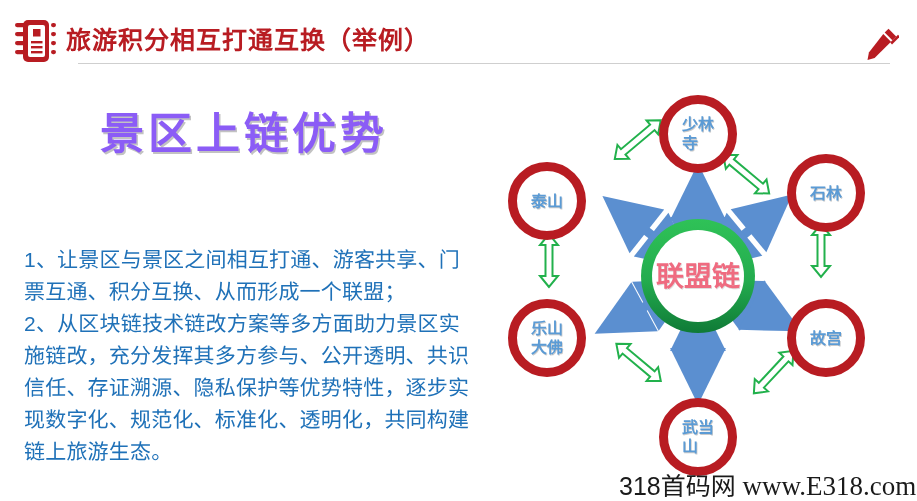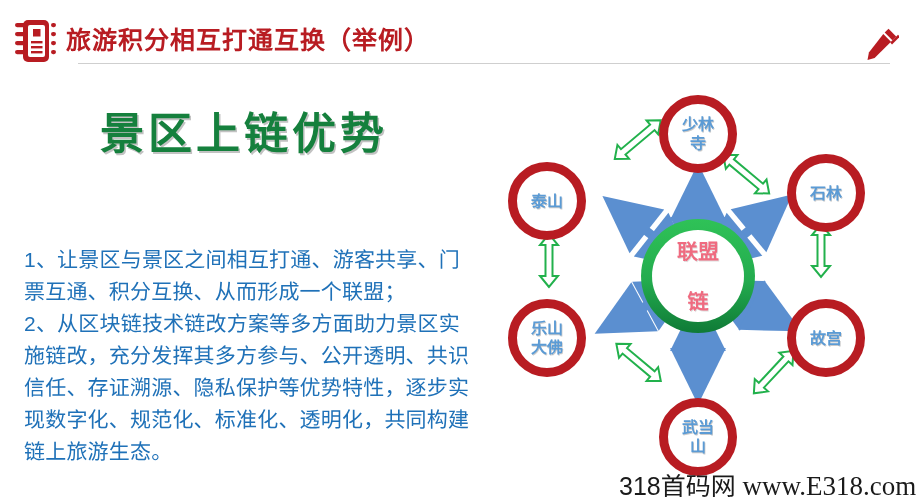--- a/index.html
+++ b/index.html
@@ -18,56 +18,55 @@
     position:absolute;left:66px;top:16px;
     font-size:25px;font-weight:bold;color:#b81c22;
     letter-spacing:1px;white-space:nowrap;line-height:40px;
   }
   .hdr-rule{position:absolute;left:78px;top:59px;width:812px;height:1px;background:#cfcfcf;}
   .hdr-pen{position:absolute;right:18px;top:22px;width:34px;height:34px;}
 
   
   .lead-title{
     position:absolute;left:100px;top:98px;
-    font-size:44px;font-weight:bold;color:#15803d;
+    font-size:44px;font-weight:bold;color:#8b5cf6;
     letter-spacing:4px;white-space:nowrap;
     text-shadow:1.5px 1.5px 0 rgba(120,120,120,.45);
   }
   .body-text{
     position:absolute;left:24px;top:196px;width:456px;
     font-size:21px;font-weight:normal;color:#1f71b8;
     line-height:32px;letter-spacing:.2px;margin-top:48px;
   }
   .body-text p{margin:0;}
 
   
   .diagram{position:absolute;left:480px;top:80px;width:437px;height:400px;}
   .diagram svg{position:absolute;left:0;top:0;}
   .node{
     position:absolute;border-radius:50%;
     display:flex;align-items:center;justify-content:center;
-    text-align:center;box-sizing:border-box;background:#fff;
+    text-align:left;box-sizing:border-box;background:#fff;
   }
   .node-outer{
     width:78px;height:78px;border:9px solid #b81c22;
     color:#5b9bd5;font-size:16px;font-weight:bold;line-height:19px;
     text-shadow:.8px .8px 0 rgba(150,150,150,.5);
   }
   .hub-ring{
     position:absolute;width:114px;height:114px;border-radius:50%;
     background:linear-gradient(180deg,#2fc257 0%,#23ab4e 55%,#0f7a36 100%);
     display:flex;align-items:center;justify-content:center;
   }
   .hub-inner{
     width:92px;height:92px;border-radius:50%;background:#fff;
     display:flex;align-items:center;justify-content:center;
-    color:#ef6b80;font-size:21px;font-weight:bold;line-height:25px;
+    color:#ef6b80;font-size:28px;font-weight:bold;line-height:25px;
     text-align:center;
     text-shadow:.8px .8px 0 rgba(160,160,160,.35);
-    flex-direction:column;
   }
 
   
   .watermark{
     position:absolute;left:619px;top:466px;
     font-family:"Liberation Serif","DejaVu Serif",serif;
     font-size:27px;color:#1a1a1a;white-space:nowrap;letter-spacing:0px;
   }
   .wm-cn{font-family:"Liberation Sans","DejaVu Sans",sans-serif;font-size:25px;}
 </style>

